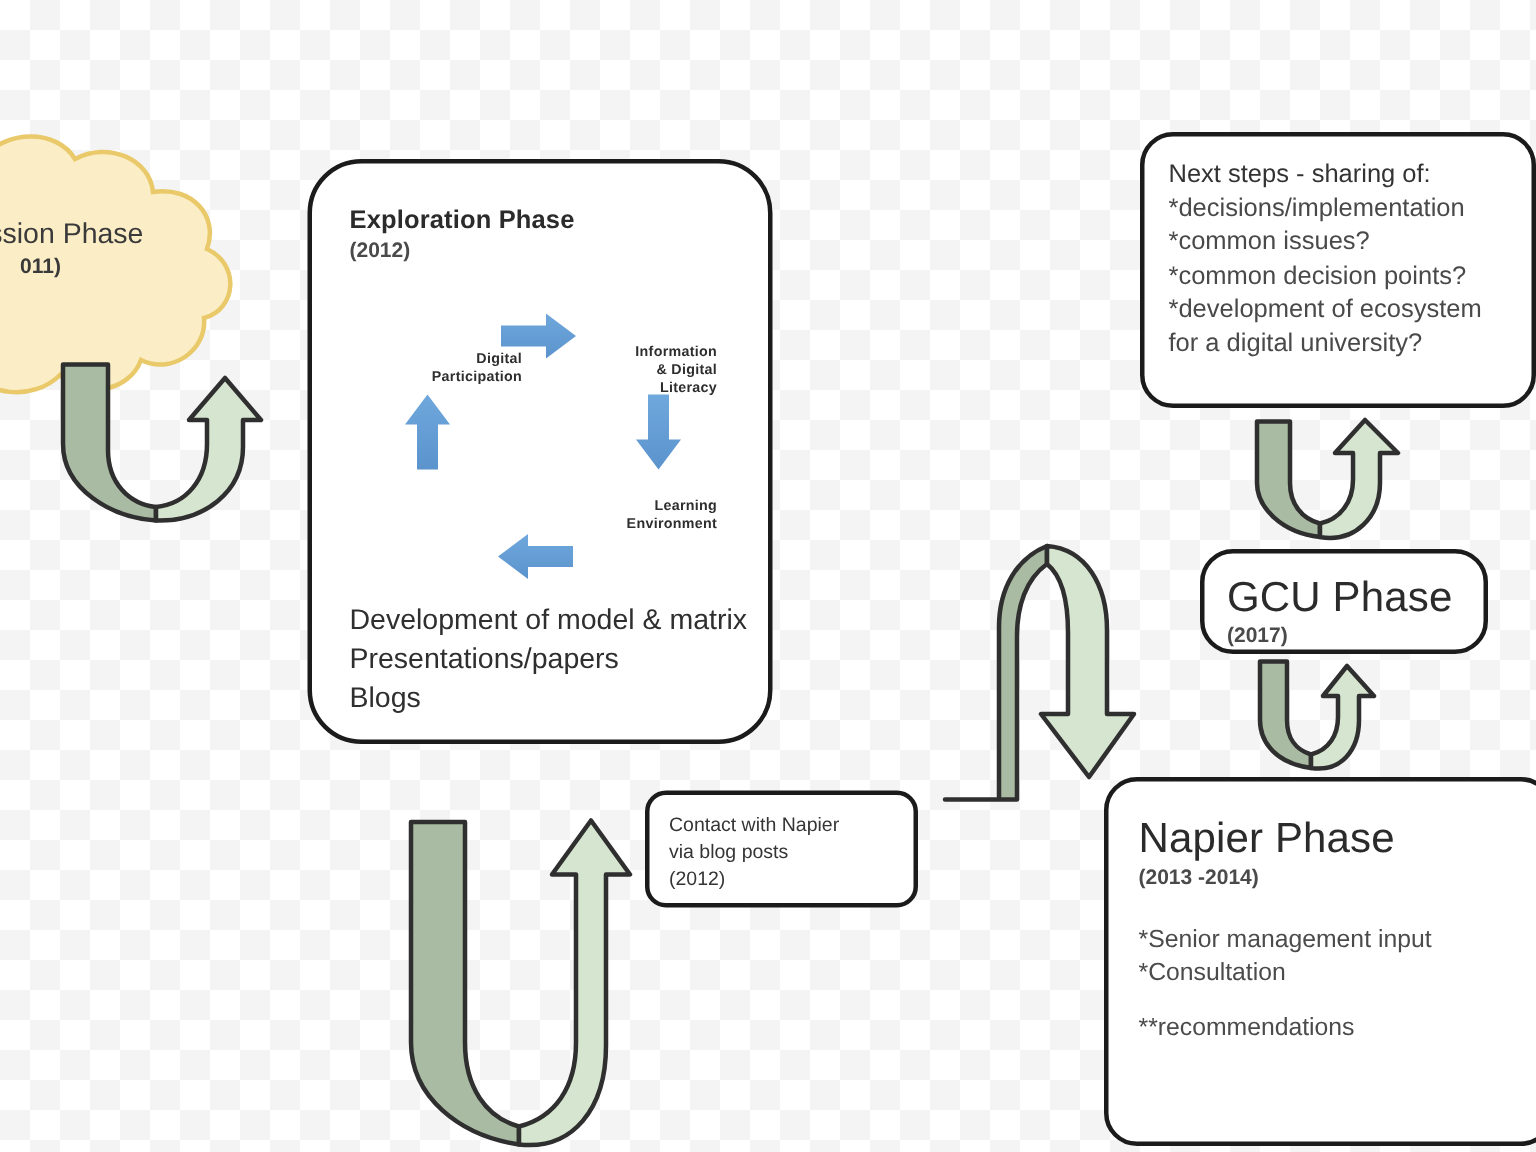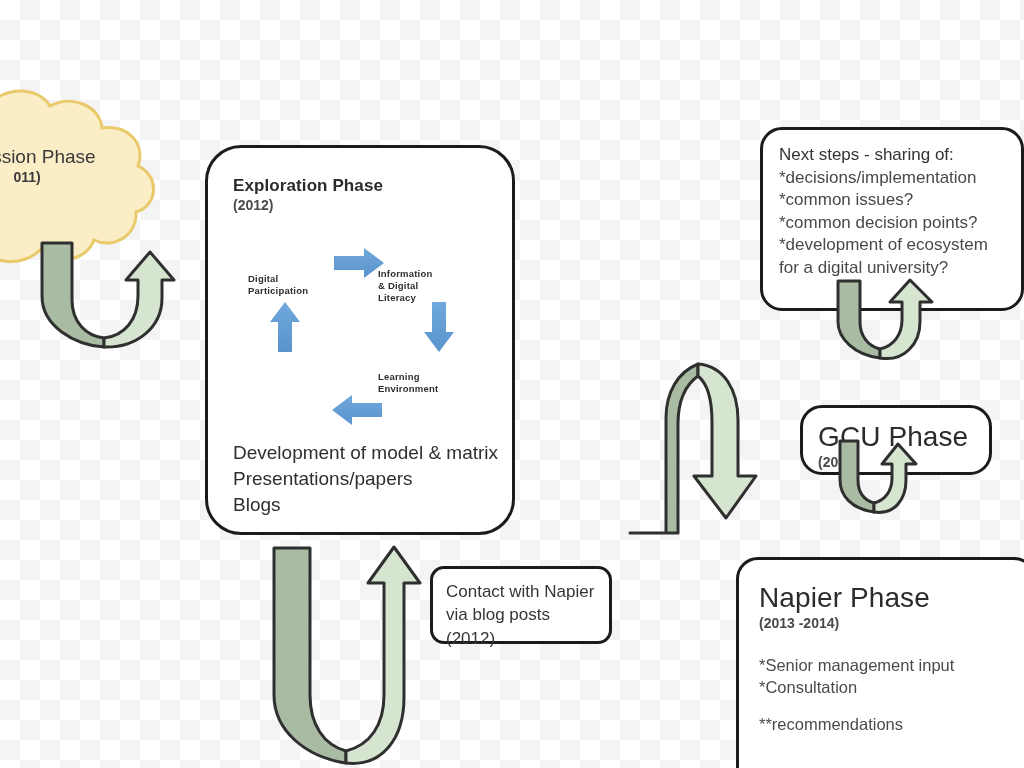--- a/index.html
+++ b/index.html
@@ -21,21 +21,20 @@
     background-size:40px 40px;
     background-position:0 0, 20px 20px;
   }
   .node{
     position:absolute;
     box-sizing:border-box;
     background:#ffffff;
     border:3px solid #1b1b1b;
     border-radius:22px;
     color:#3d3d3d;
-    margin-top:39px;
   }
   .node .ttl{
     font-size:28px;
     color:#2b2b2b;
     letter-spacing:.1px;
     line-height:1.15;
   }
   .node .yr{
     font-size:14px;
     font-weight:bold;
@@ -66,21 +65,21 @@
     border-radius:36px;
   }
   #exploration .head{position:absolute;left:25px;top:28px;}
   #exploration .head .ttl{font-size:17px;font-weight:bold;}
   #cycle{position:absolute;left:18px;top:92px;width:274px;height:195px;}
   #cycle .clab{
     position:absolute;
     font-size:9.5px;
     font-weight:bold;
     color:#2e2e2e;
-    text-align:left;
+    text-align:right;
     line-height:1.25;
     letter-spacing:.2px;
   }
   #lab-dp{left:22px;top:33px;width:100px;}
   #lab-idl{left:152px;top:28px;width:100px;}
   #lab-le{left:152px;top:131px;width:100px;}
   #lab-ccd{left:20px;top:125px;width:100px;}
   #exploration .outs{position:absolute;left:25px;top:292px;font-size:19px;color:#2f2f2f;line-height:1.38;}
 
   
@@ -90,21 +89,21 @@
 
   #gcu{left:800px;top:366px;width:192px;height:70px;}
   #gcu .head{position:absolute;left:15px;top:13px;}
 
   #napier{left:736px;top:518px;width:300px;height:246px;}
   #napier .head{position:absolute;left:20px;top:22px;}
   #napier .bullets{position:absolute;left:20px;top:94px;}
   #napier .bullets .gap{height:14px;}
 
   #contact{left:430px;top:527px;width:182px;height:78px;border-radius:14px;}
-  #contact .body{position:absolute;left:13px;top:11px;font-size:17px;color:#353535;line-height:1.38;}
+  #contact .body{position:absolute;left:13px;top:11px;font-size:13px;color:#353535;line-height:1.38;}
 
   
   .arrow{position:absolute;}
   .arrow svg{display:block;overflow:visible;}
 </style>
 </head>
 <body>
 
 <div id="stage">
 

